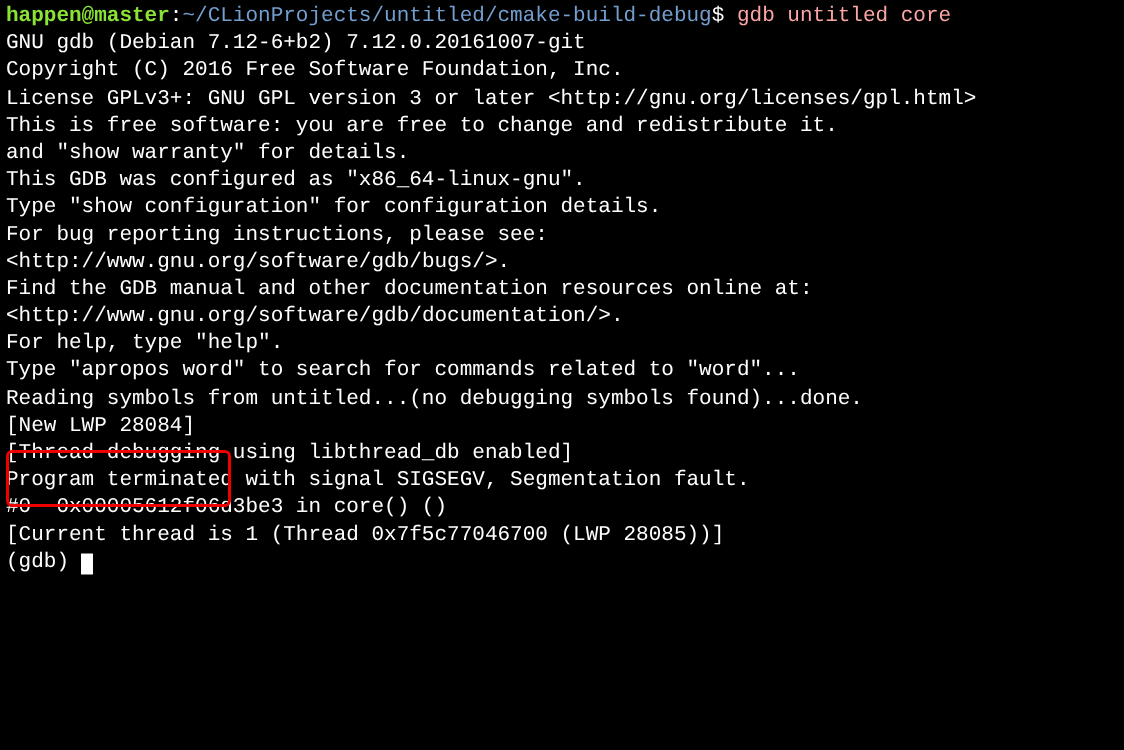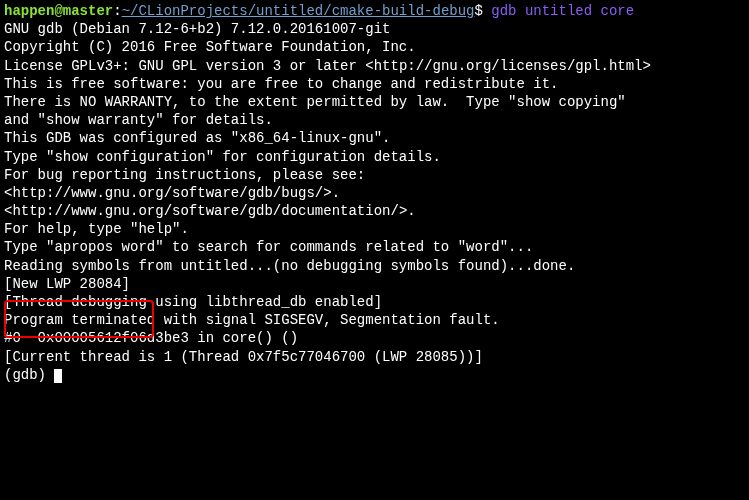--- a/index.html
+++ b/index.html
@@ -10,23 +10,23 @@
       font-size: 14px;
       line-height: 1.3;
       padding: 2px 4px;
       width: 749px;
       height: 500px;
       overflow: hidden;
     }
     .line { white-space: pre-wrap; }
     .prompt-user { color: #8ae234; font-weight: bold; }
     .prompt-colon { color: #fff; }
-    .prompt-path { color: #729fcf; text-decoration: underline; }
+    .prompt-path { color: #729fcf; }
     .prompt-symbol { color: #fff; }
-    .cmd { color: #8b5cf6; }
+    .cmd { color: #fca5a5; }
     .url { }
     .cursor {
       display: inline-block;
       width: 8px;
       height: 14px;
       background: #fff;
       vertical-align: text-bottom;
     }
     .terminal { position: relative; }
     .annotation {
@@ -38,26 +38,26 @@
   </style>
 </head>
 <body>
 
 <div class="terminal">
   <div class="line"><span class="prompt-user">happen@master</span><span class="prompt-colon">:</span><span class="prompt-path">~/CLionProjects/untitled/cmake-build-debug</span><span class="prompt-symbol">$ </span><span class="cmd">gdb untitled core</span></div>
   <div class="line">GNU gdb (Debian 7.12-6+b2) 7.12.0.20161007-git</div>
   <div class="line">Copyright (C) 2016 Free Software Foundation, Inc.</div>
   <div class="line"><span>License GPLv3+: GNU GPL version 3 or later &lt;</span><span class="url">http://gnu.org/licenses/gpl.html</span><span>&gt;</span></div>
   <div class="line">This is free software: you are free to change and redistribute it.</div>
-  <div class="line">There is NO WARRANTY, to the extent permitted by law.  Type "show copying"</div>
   <div class="line">and "show warranty" for details.</div>
   <div class="line">This GDB was configured as "x86_64-linux-gnu".</div>
   <div class="line">Type "show configuration" for configuration details.</div>
   <div class="line">For bug reporting instructions, please see:</div>
   <div class="line"><span>&lt;</span><span class="url">http://www.gnu.org/software/gdb/bugs/</span><span>&gt;.</span></div>
+  <div class="line">Find the GDB manual and other documentation resources online at:</div>
   <div class="line"><span>&lt;</span><span class="url">http://www.gnu.org/software/gdb/documentation/</span><span>&gt;.</span></div>
   <div class="line">For help, type "help".</div>
   <div class="line">Type "apropos word" to search for commands related to "word"...</div>
   <div class="line">Reading symbols from untitled...(no debugging symbols found)...done.</div>
   <div class="line">[New LWP 28084]</div>
   <div class="line">[Thread debugging using libthread_db enabled]</div>
   <div class="line">Program terminated with signal SIGSEGV, Segmentation fault.</div>
   <div class="line">#0  0x00005612f06d3be3 in core() ()</div>
   <div class="line">[Current thread is 1 (Thread 0x7f5c77046700 (LWP 28085))]</div>
   <div class="line"><span>(gdb) </span><span class="cursor"></span></div>

